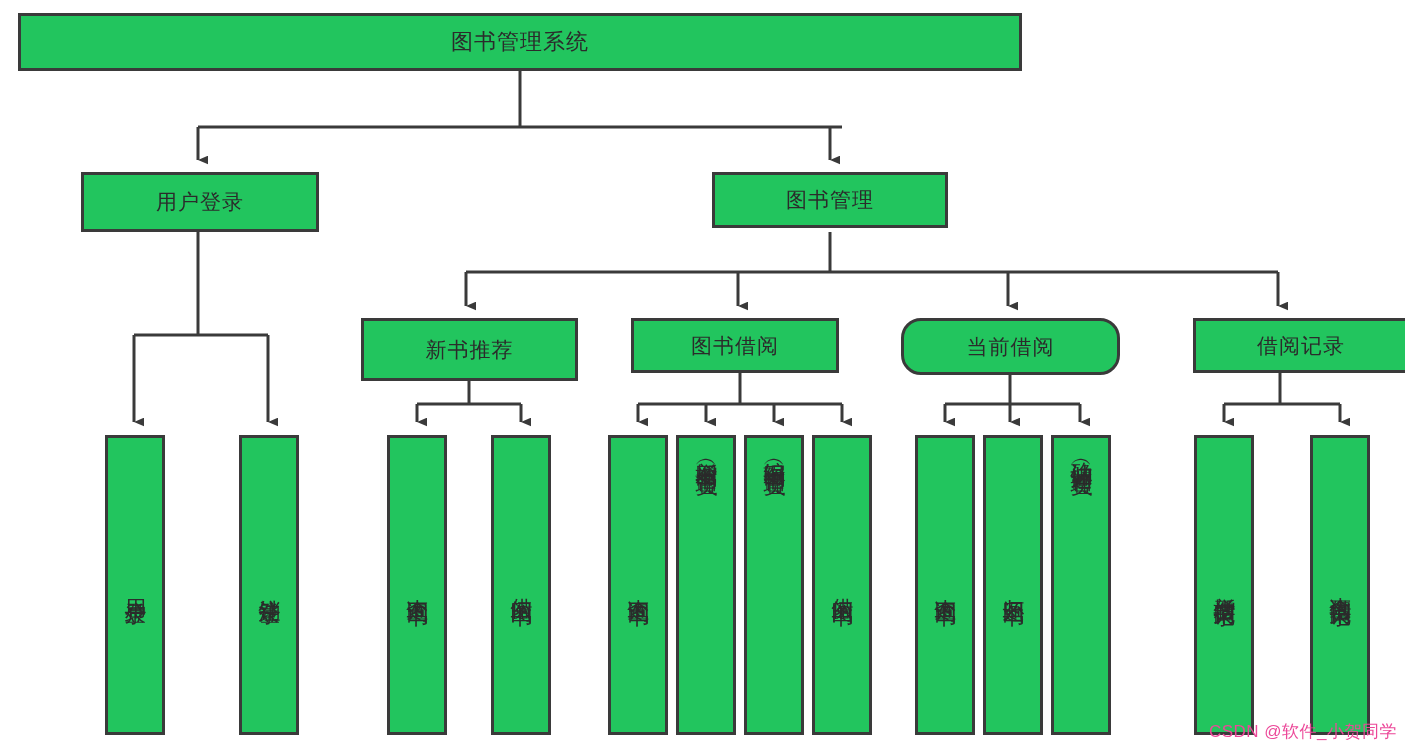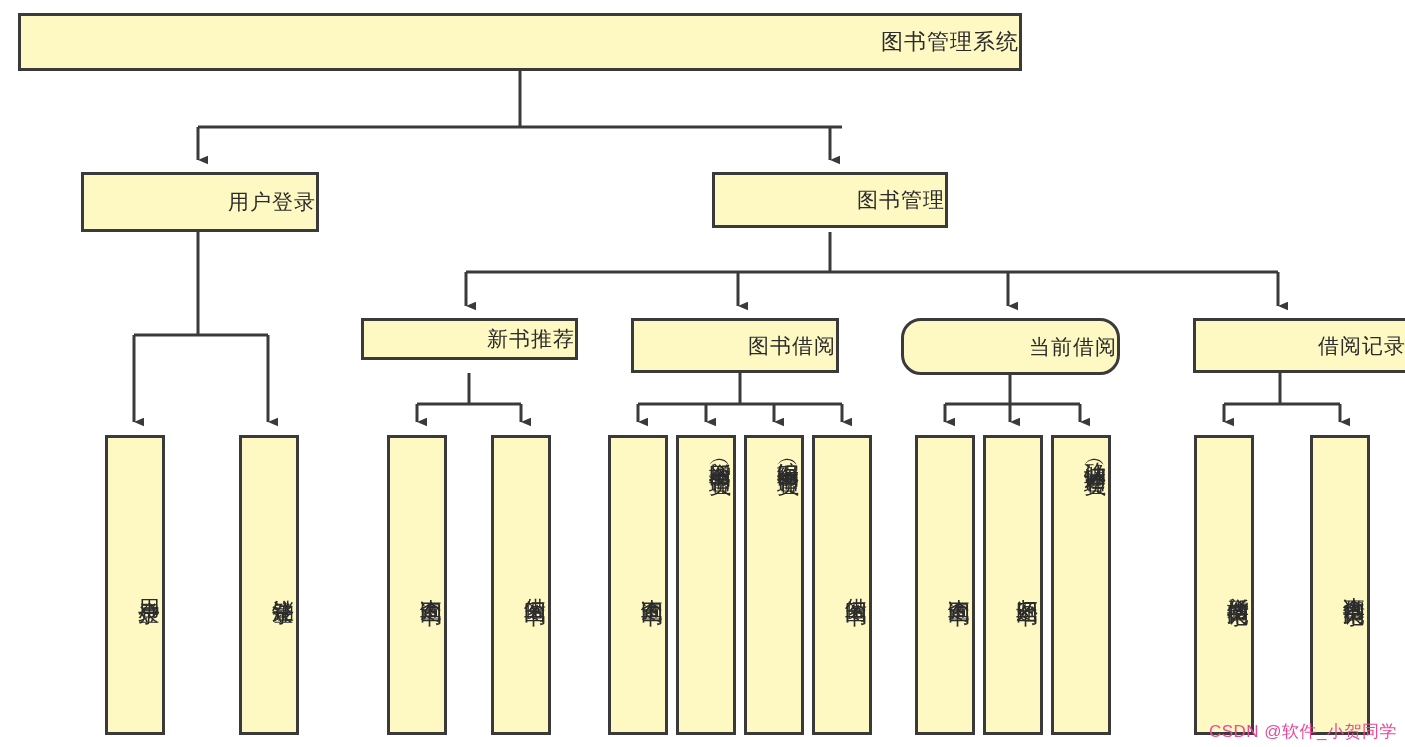--- a/index.html
+++ b/index.html
@@ -8,25 +8,25 @@
     background:#ffffff;
     font-family:"Liberation Sans","DejaVu Sans",sans-serif;
     overflow:hidden;
   }
   #canvas{position:relative;width:1405px;height:747px;}
   svg.edges{position:absolute;left:0;top:0;width:1405px;height:747px;pointer-events:none;}
 
   .node{
     position:absolute;
     box-sizing:border-box;
-    background:#fef9c3;
+    background:#22c55e;
     border:3px solid #3a3a3a;
     display:flex;
     align-items:center;
-    justify-content:flex-end;
+    justify-content:center;
     color:#2b2b2b;
   }
   .node .lbl{
     display:block;
     text-align:center;
     line-height:1.12;
     white-space:nowrap;
   }
   
   .node.h .lbl{font-size:21px;letter-spacing:1px;}
@@ -113,21 +113,21 @@
     <span class="lbl">图书管理系统</span>
   </div>
 
   <div class="node h" style="left:81px;top:172px;width:238px;height:60px;">
     <span class="lbl">用户登录</span>
   </div>
   <div class="node h" style="left:712px;top:172px;width:236px;height:56px;">
     <span class="lbl">图书管理</span>
   </div>
 
-  <div class="node h" style="left:361px;top:318px;width:217px;height:42px;">
+  <div class="node h" style="left:361px;top:318px;width:217px;height:63px;">
     <span class="lbl">新书推荐</span>
   </div>
   <div class="node h" style="left:631px;top:318px;width:208px;height:55px;">
     <span class="lbl">图书借阅</span>
   </div>
   <div class="node h" style="left:901px;top:318px;width:219px;height:57px;border-radius:20px;">
     <span class="lbl">当前借阅</span>
   </div>
   <div class="node h" style="left:1172px;top:318px;width:216px;height:55px;margin-left:21px;">
     <span class="lbl">借阅记录</span>

